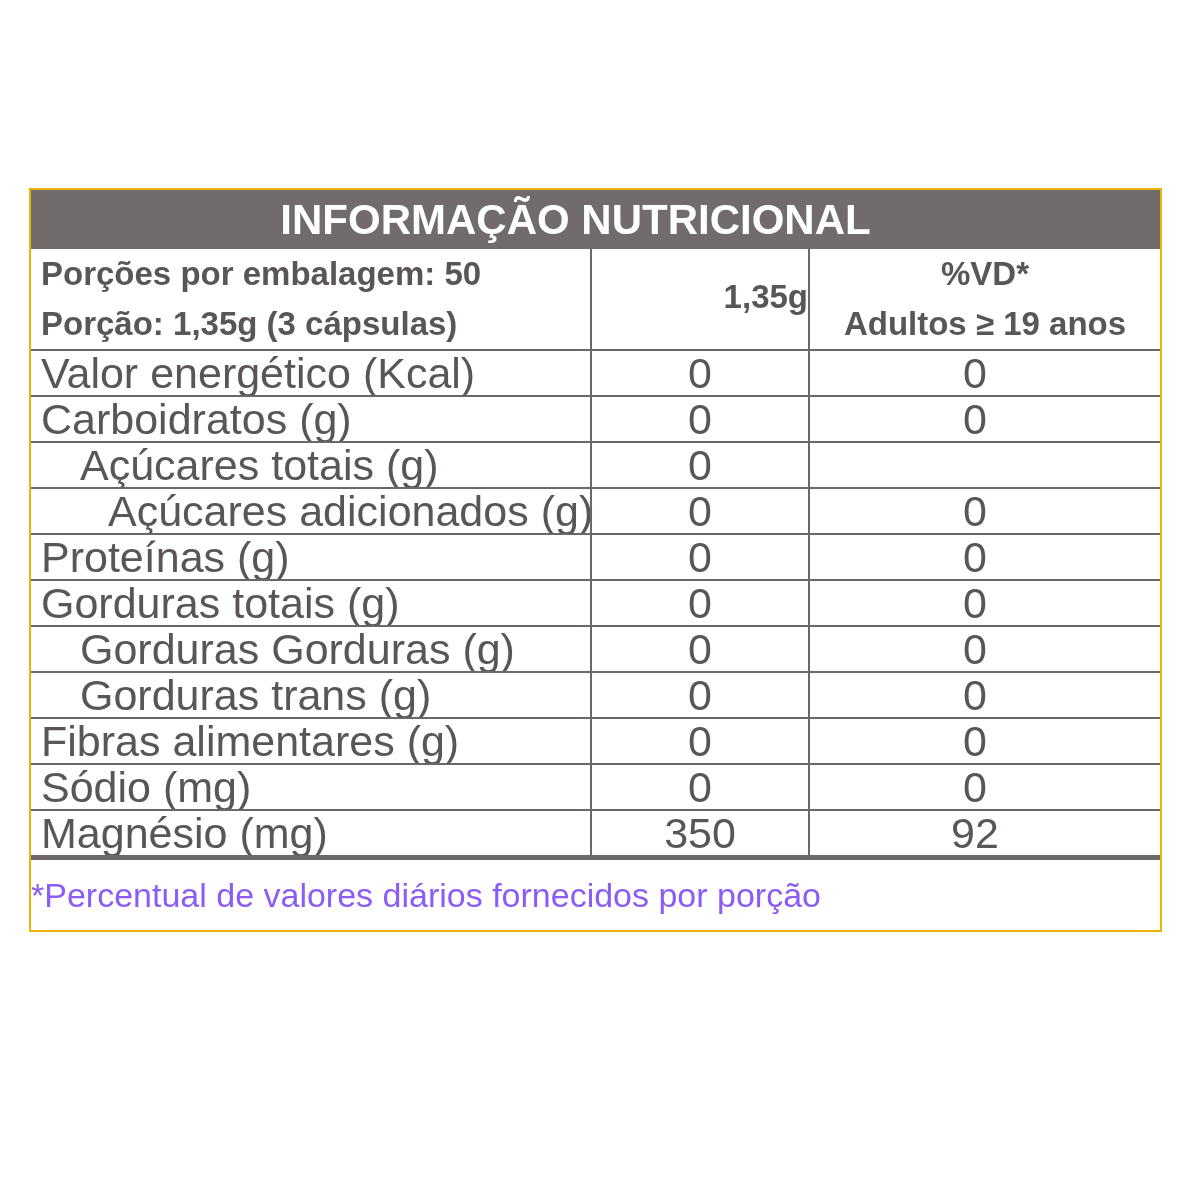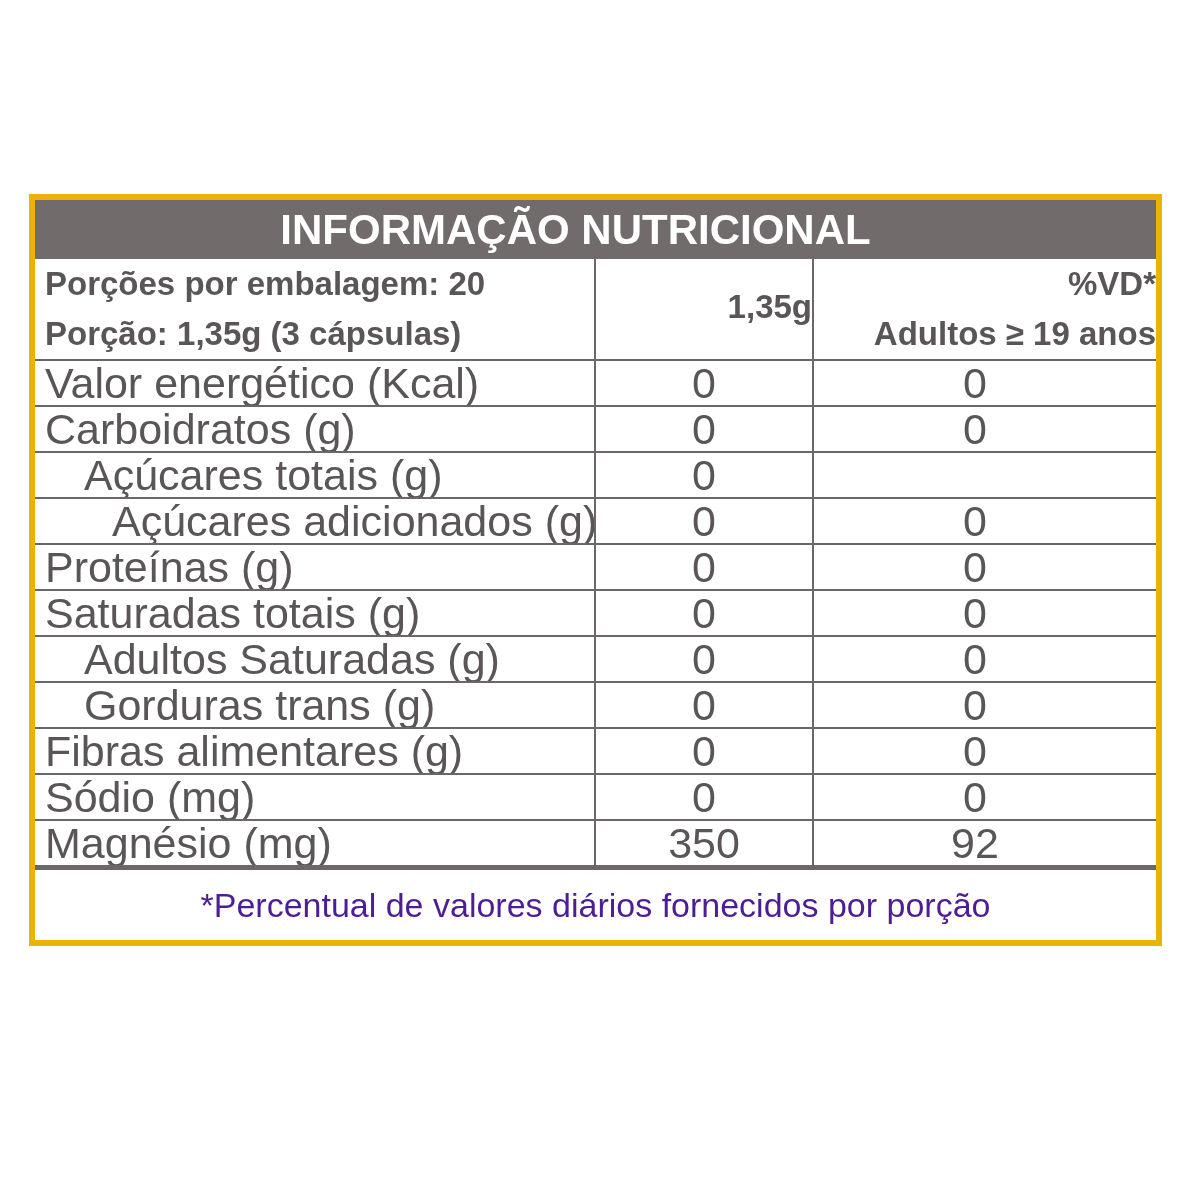--- a/index.html
+++ b/index.html
@@ -10,24 +10,24 @@
     body {
       width: 1200px;
       height: 1200px;
       position: relative;
       font-family: "Liberation Sans", "DejaVu Sans", sans-serif;
       color: #5a5657;
     }
     .label {
       position: absolute;
       left: 29px;
-      top: 194px;
+      top: 188px;
       width: 1133px;
       box-sizing: border-box;
-      border: 6px solid #eab308;
+      border: 2px solid #eab308;
       background: #ffffff;
     }
     .title-band {
       height: 59px;
       background: #716c6b;
       color: #ffffff;
       font-weight: bold;
       font-size: 42px;
       line-height: 59px;
       text-align: center;
@@ -63,46 +63,45 @@
     td.num.col3 { padding-right: 20px !important; }
     tr.head td {
       height: 96px;
       font-weight: bold;
       font-size: 33px;
       line-height: 50px;
       color: #5a5657;
     }
     tr.head td.name div { line-height: 50px; }
     tr.head td.col2 { text-align: right; vertical-align: middle; padding-bottom: 4px !important;}
-    tr.head td.col3 { text-align: right; margin-left: 28px; }
+    tr.head td.col3 { text-align: center; margin-left: 28px; }
     .footer {
       border-top: 3px solid #6b6766;
       height: 70px;
       line-height: 70px;
-      text-align: center;
       font-size: 34px;
-      color: #4c1d95;
+      color: #8b5cf6;
     }
   </style>
 </head>
 <body>
 
 <div class="label">
   <div class="title-band">INFORMAÇÃO NUTRICIONAL</div>
 
   <table class="nutri">
     <colgroup>
       <col class="c1">
         <col class="c2">
         <col class="c3">
     </colgroup>
     <tbody>
         <tr class="head">
       <td class="name">
-        <div>Porções por embalagem: 20</div>
+        <div>Porções por embalagem: 50</div>
         <div>Porção: 1,35g (3 cápsulas)</div>
       </td>
       <td class="col2">1,35g</td>
       <td class="col3">
         <div>%VD*</div>
         <div>Adultos ≥ 19 anos</div>
       </td>
     </tr>
 
     <tr>
@@ -124,26 +123,26 @@
       <td class="name indent2">Açúcares adicionados (g)</td>
       <td class="num">0</td>
       <td class="num col3">0</td>
     </tr>
     <tr>
       <td class="name">Proteínas (g)</td>
       <td class="num">0</td>
       <td class="num col3">0</td>
     </tr>
     <tr>
-      <td class="name">Saturadas totais (g)</td>
+      <td class="name">Gorduras totais (g)</td>
       <td class="num">0</td>
       <td class="num col3">0</td>
     </tr>
     <tr>
-      <td class="name indent1">Adultos Saturadas (g)</td>
+      <td class="name indent1">Gorduras Gorduras (g)</td>
       <td class="num">0</td>
       <td class="num col3">0</td>
     </tr>
     <tr>
       <td class="name indent1">Gorduras trans (g)</td>
       <td class="num">0</td>
       <td class="num col3">0</td>
     </tr>
     <tr>
       <td class="name">Fibras alimentares (g)</td>

